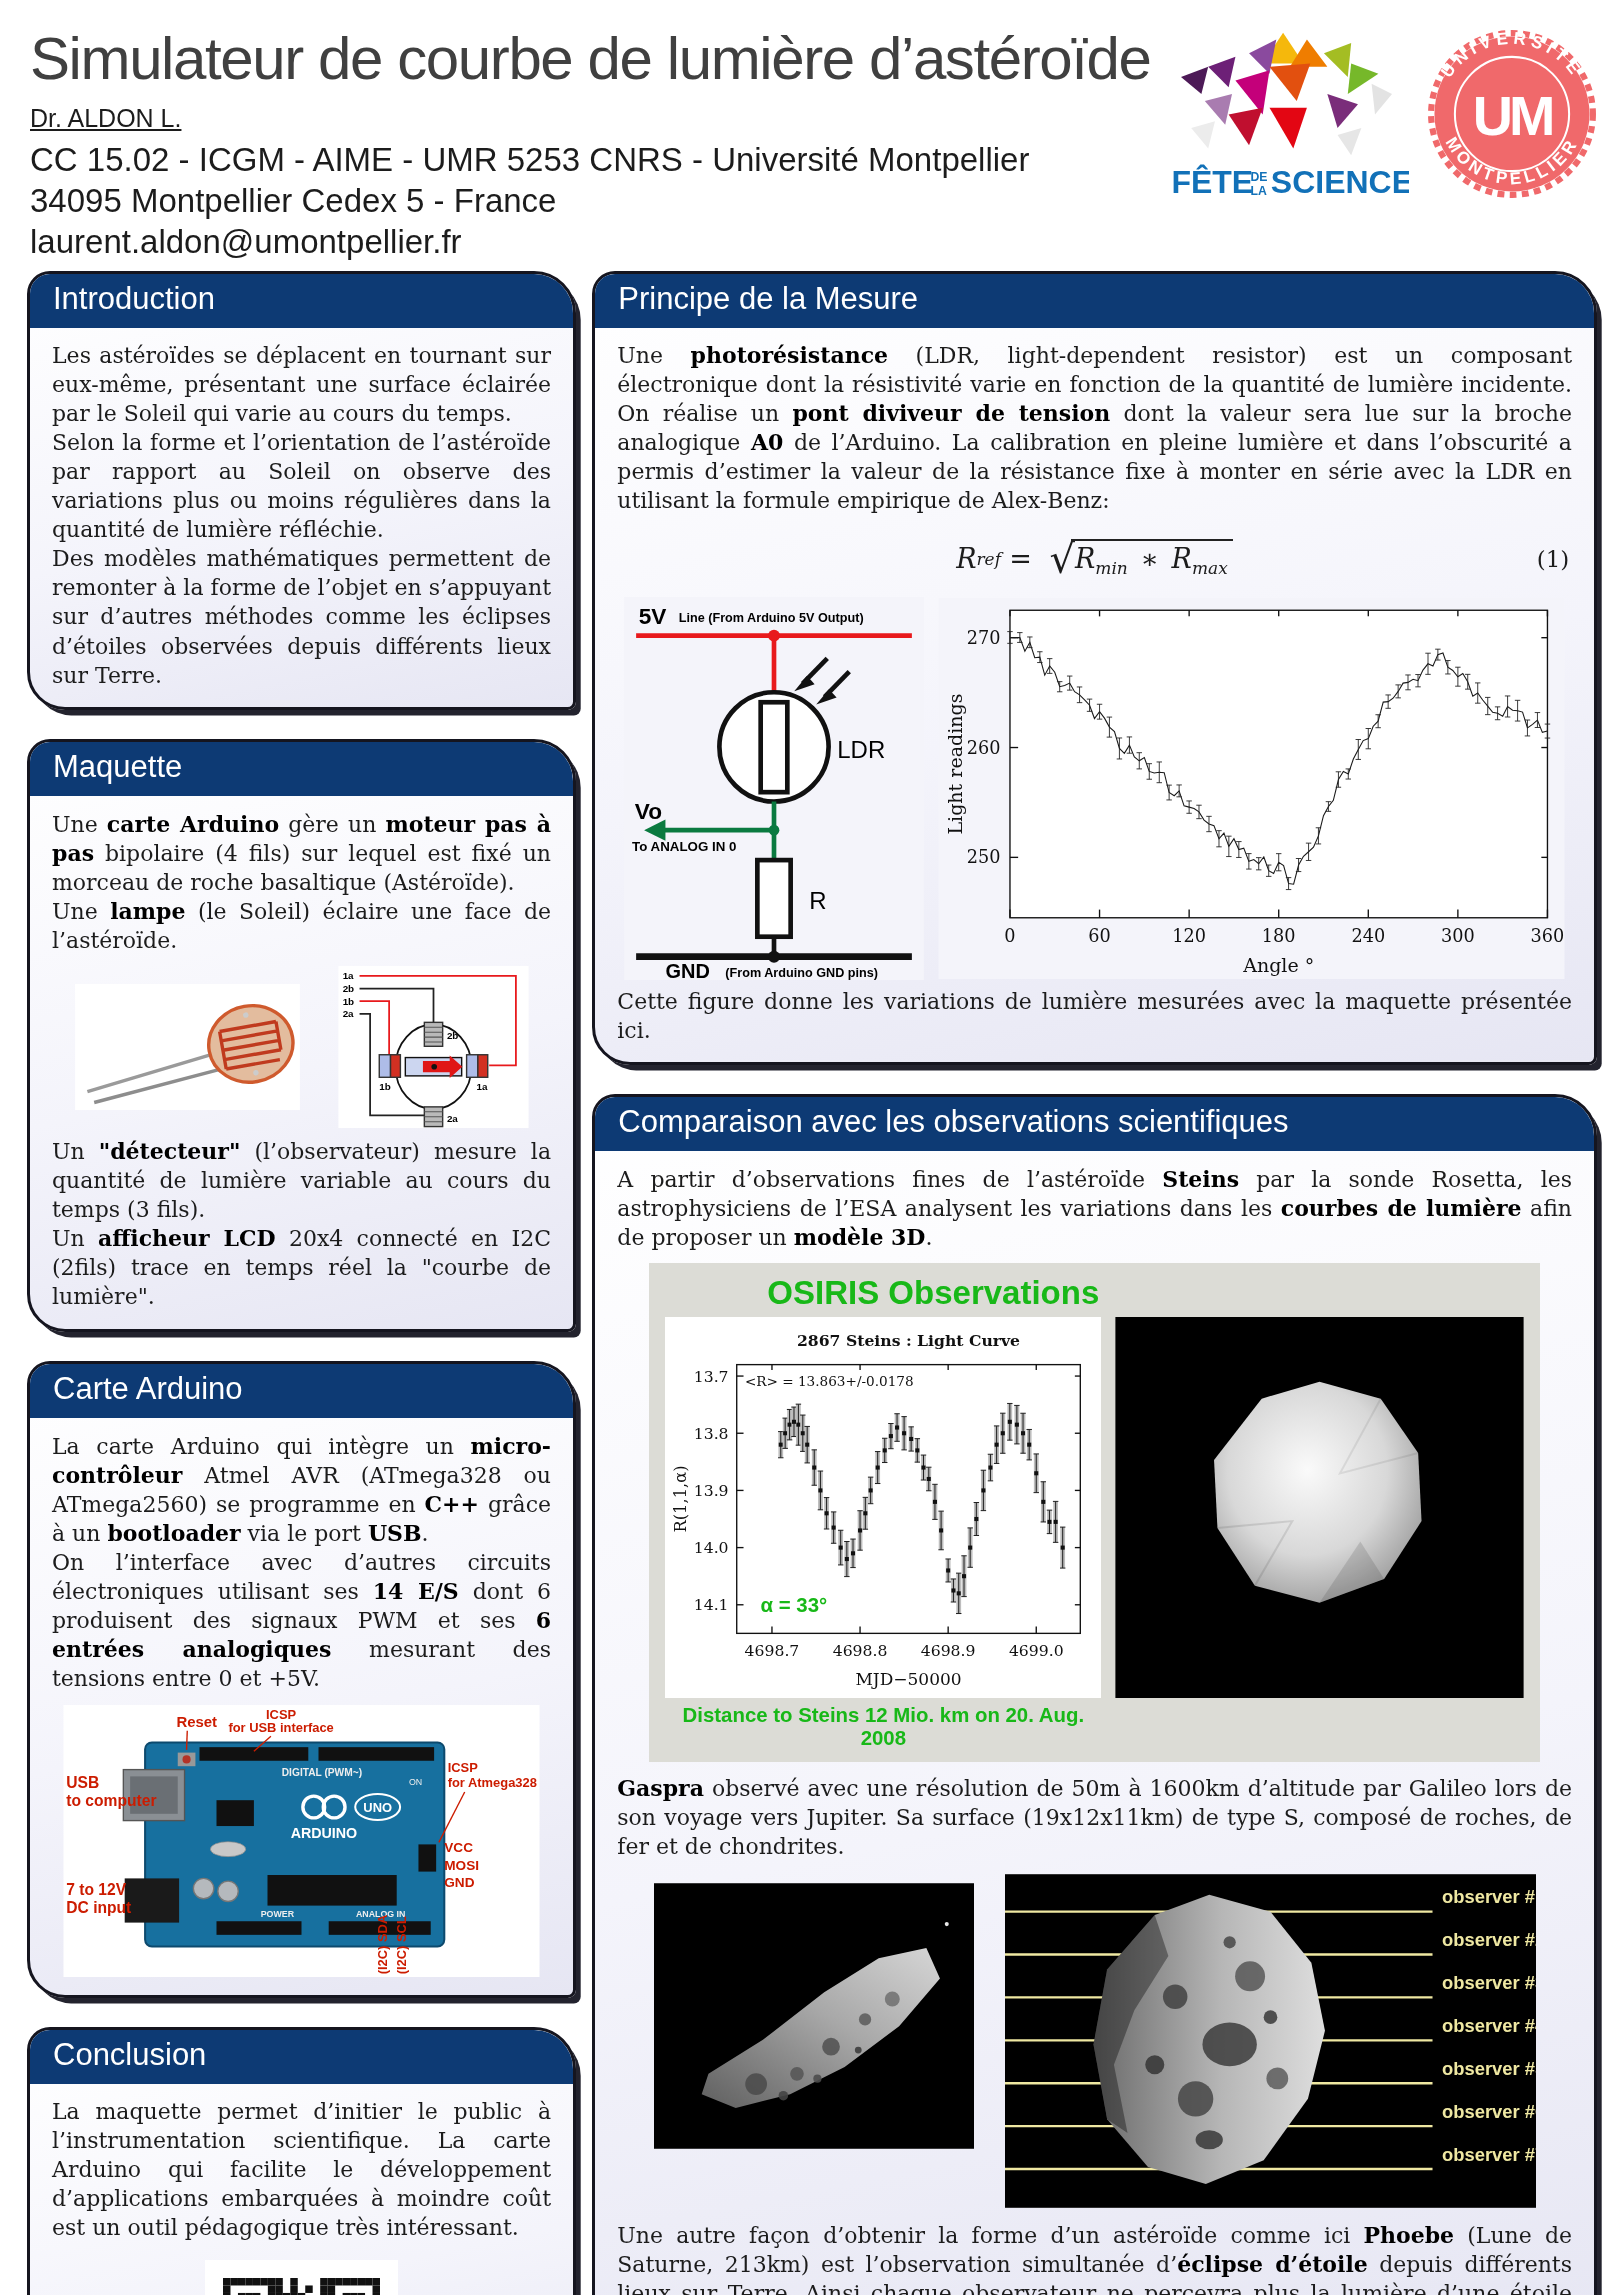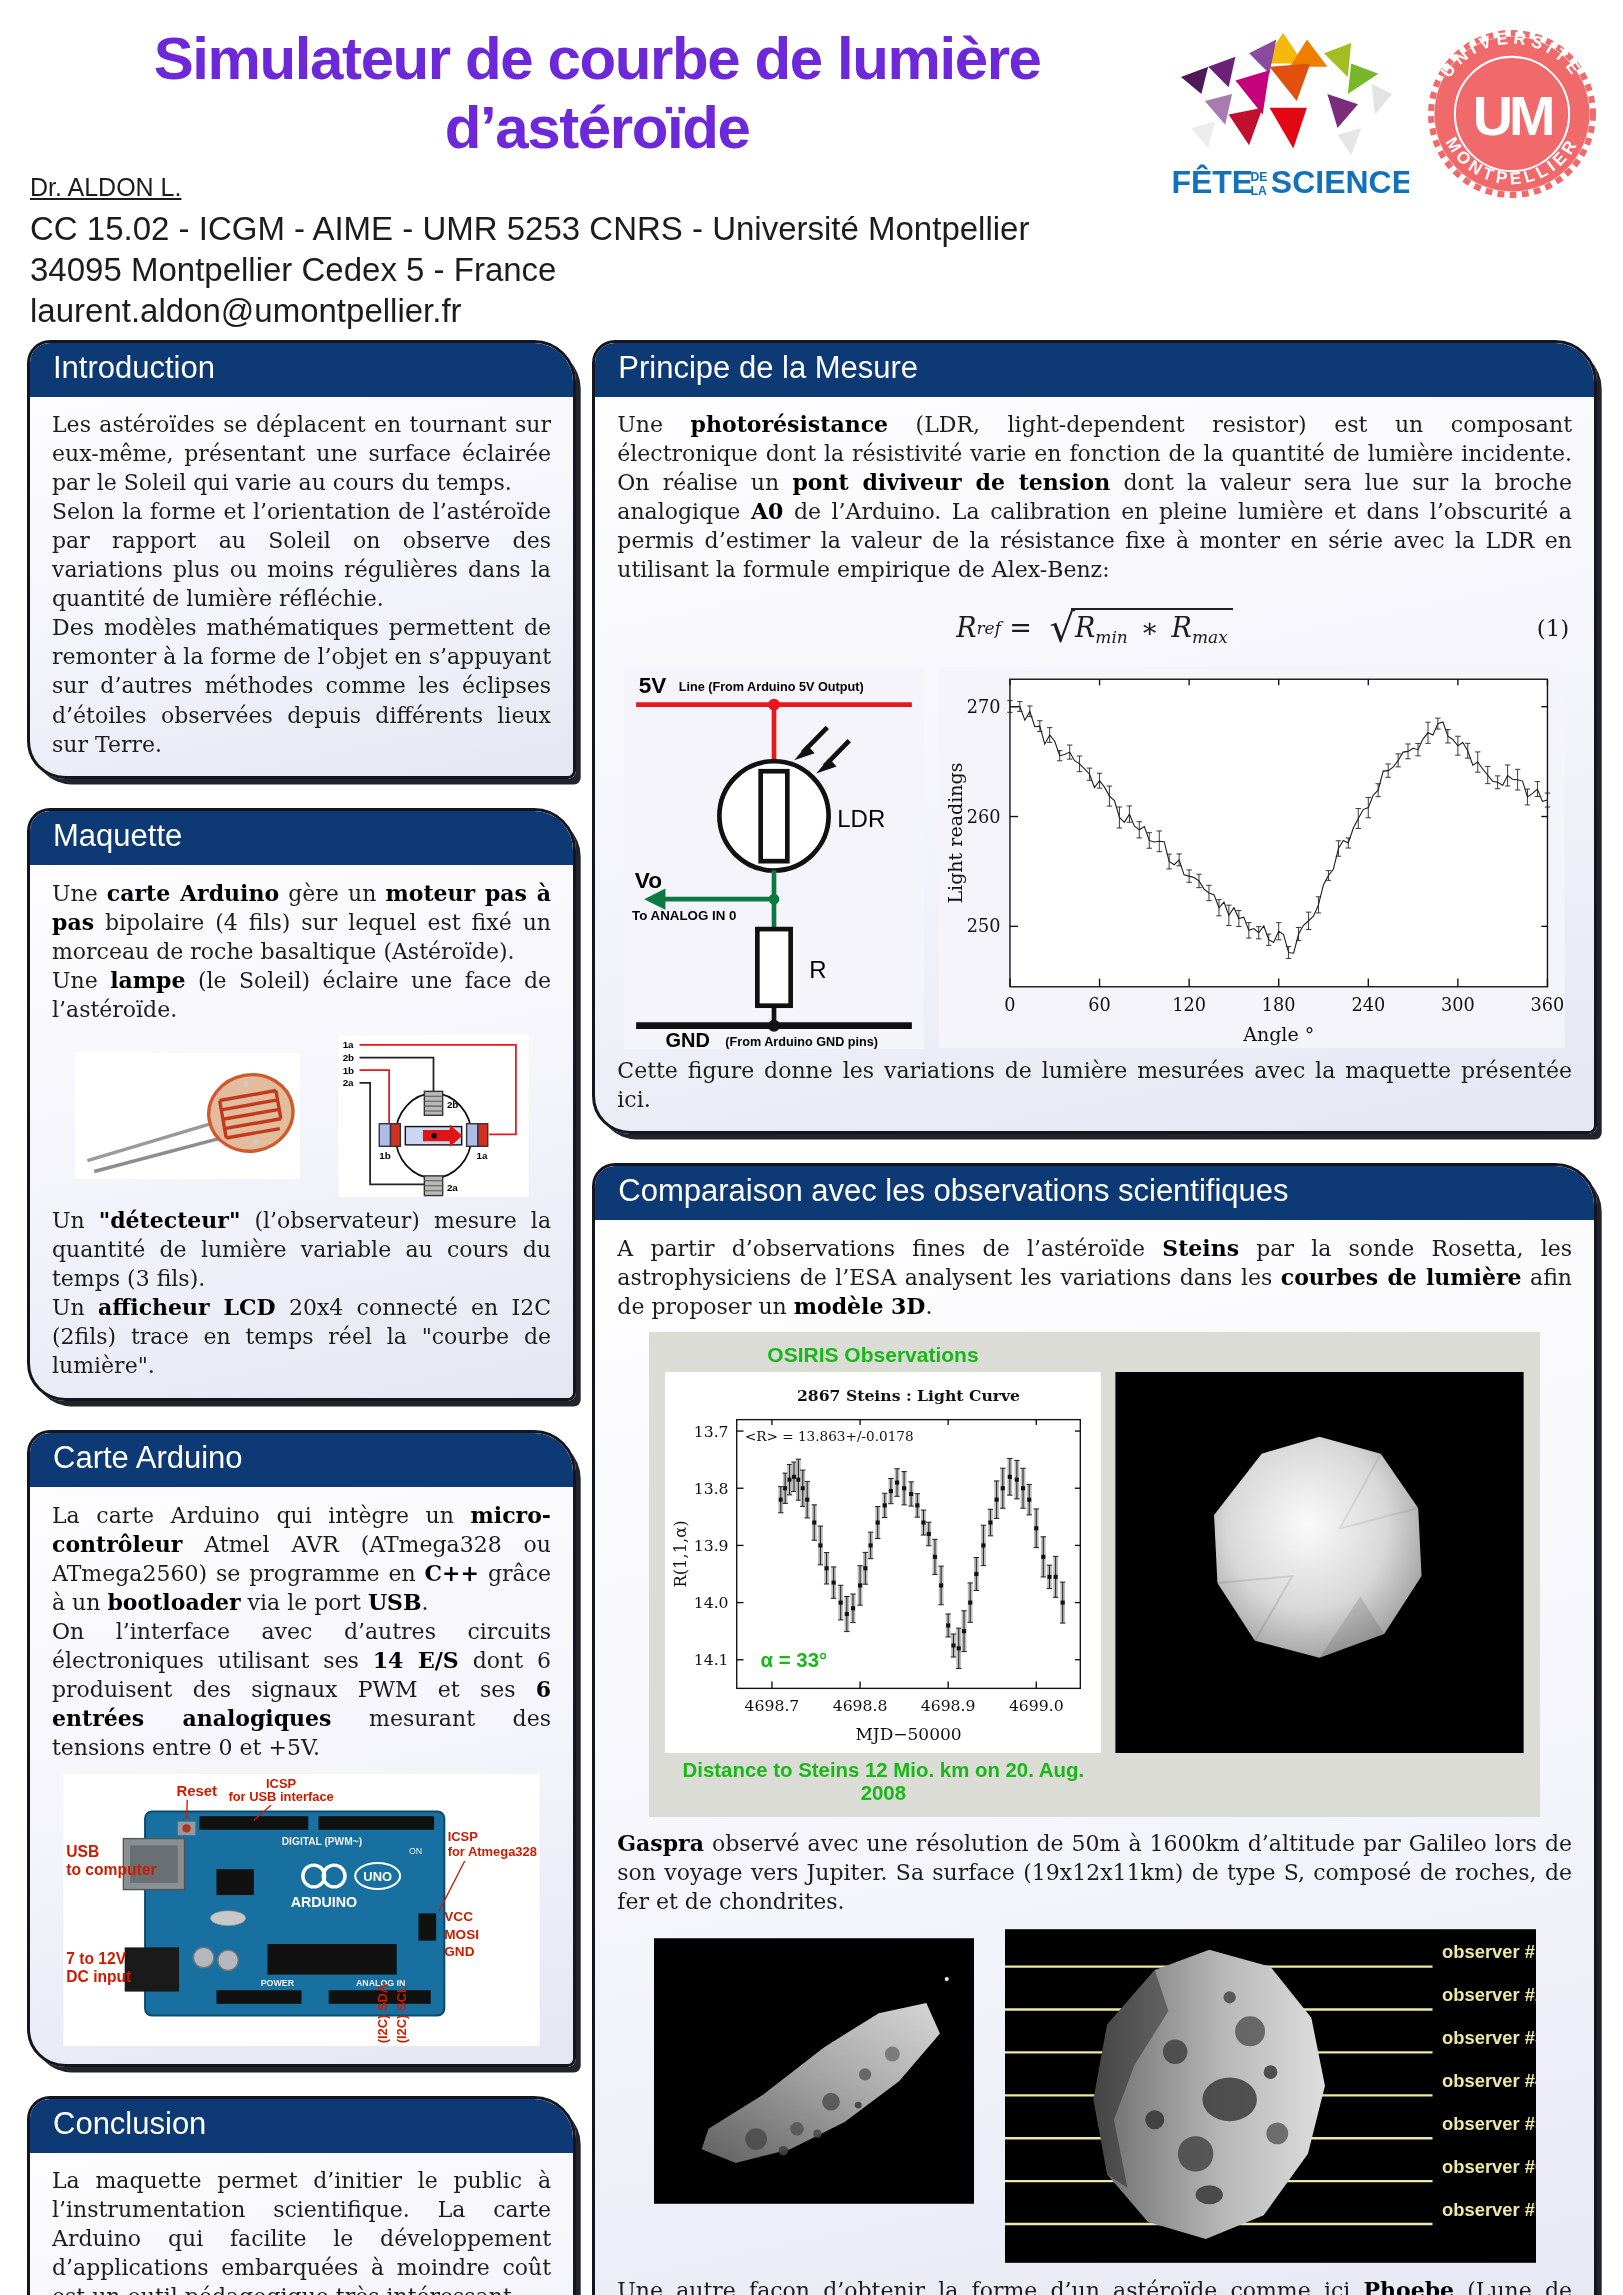--- a/index.html
+++ b/index.html
@@ -6,22 +6,22 @@
     --navy:#0d3a74; --border:#15151f; --green:#18b818; --coral:#f0696b;
     --arduino_blue:#17709f; --label_red:#cc1c00; --yellow:#efe8a2;
     --fete_blue:#1271b8; --red_wire:#e8191c; --green_wire:#0a7a40;
   }
   *{box-sizing:border-box;}
   html,body{margin:0;padding:0;}
   body{width:1624px;height:2295px;overflow:hidden;background:#ffffff;
        font-family:"DejaVu Serif",serif;color:#1c1c1c;}
   
   .top{display:flex;justify-content:space-between;align-items:flex-start;padding:17.7px 27px 4.1px 30px;}
-  .title{font-family:"Liberation Sans",sans-serif;font-size:60px;font-weight:700;
-         letter-spacing:-1.4px;margin:6.8px 0 11px 0;color:#6d28d9;text-align:center;}
+  .title{font-family:"Liberation Sans",sans-serif;font-size:60px;font-weight:400;
+         letter-spacing:-1.4px;margin:6.8px 0 11px 0;color:#404040;}
   .author{font-family:"Liberation Sans",sans-serif;font-size:25px;text-decoration:underline;margin-bottom:5.4px;}
   .addr{font-family:"Liberation Sans",sans-serif;font-size:33px;line-height:1.25;}
   .logos{display:flex;align-items:center;gap:17.7px;margin-top:8.2px;}
   .fete-word{font-family:"Liberation Sans",sans-serif;font-weight:bold;fill:var(--fete_blue);}
   
   .columns{display:flex;gap:16.3px;padding:4.1px 27px 0 27px;}
   .col-left{width:549px;flex:none;display:flex;flex-direction:column;}
   .col-right{flex:1;min-width:0;display:flex;flex-direction:column;}
   
   .panel{border:3.4px solid var(--border);border-radius:23px 42px 8.2px 38px;overflow:hidden;
@@ -38,21 +38,21 @@
   .formula sub{font-size:17px;font-style:italic;}
   .sqrt-sign{font-size:40px;font-style:normal;margin:0 -4.1px 0 9.5px;}
   .radicand{border-top:2px solid #222;padding:1.4px 5.4px 0 4.1px;display:inline-block;}
   .eqnum{position:absolute;right:2.7px;font-size:23px;font-style:normal;}
   .principe-figure{display:flex;align-items:center;justify-content:center;gap:13.6px;margin:2.7px 0 6.8px 0;}
   
   .maquette-figs{display:flex;justify-content:center;align-items:center;gap:38px;margin:11px 0 9.5px 0;}
   
   .osiris{background:#dcdcd6;padding:11px 16.3px 12.3px 16.3px;width:fit-content;margin:11px auto 12.3px auto;}
   .osiris-title{color:var(--green);font-family:"Liberation Sans",sans-serif;font-weight:bold;
-                font-size:21px;margin:0 0 5.4px 102px;}
+                font-size:33px;margin:0 0 5.4px 102px;}
   .osiris-row{display:flex;gap:13.6px;}
   .osiris-caps{display:flex;gap:0;margin-top:5.4px;}
   .osiris-cap{color:var(--green);font-family:"Liberation Sans",sans-serif;font-weight:bold;
               font-size:20.4px;text-align:center;}
   .asteroid-row{display:flex;justify-content:center;align-items:flex-start;gap:31px;margin:12.3px 0 13.6px 0;}
   
   .qr-wrap{display:flex;justify-content:center;margin:17.7px 0 4.1px 0;}
   .qr-box{background:#fff;padding:17.7px;}
   svg text{user-select:none;}
 </style>

